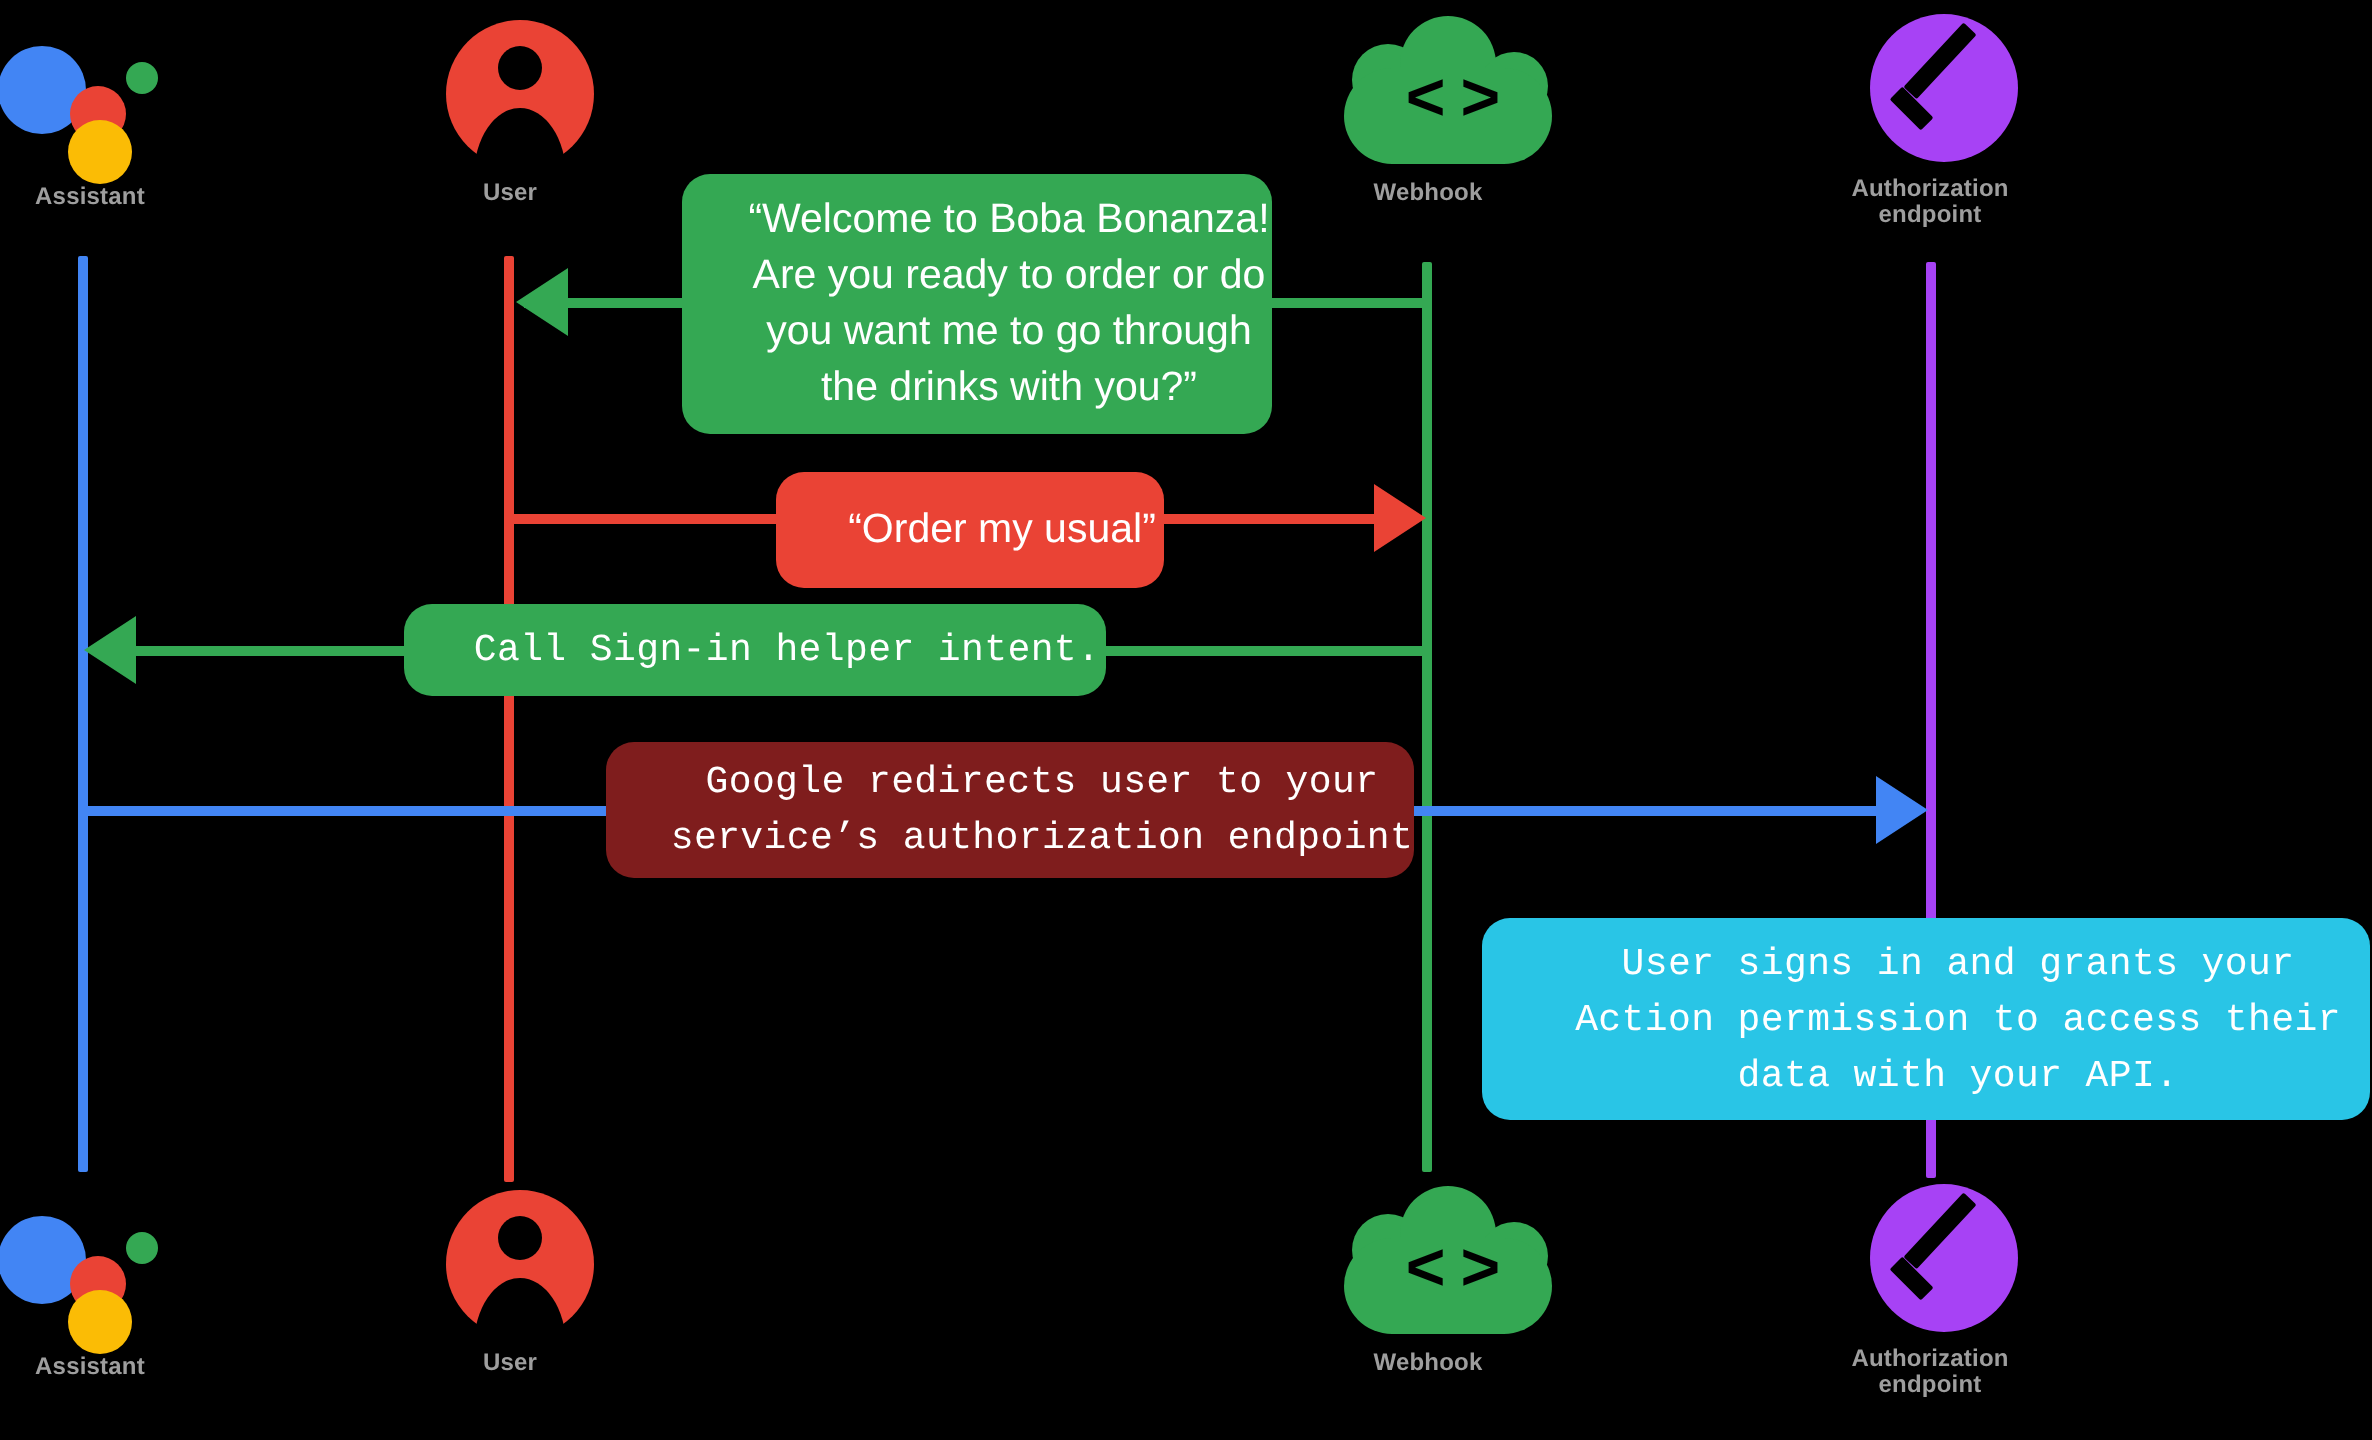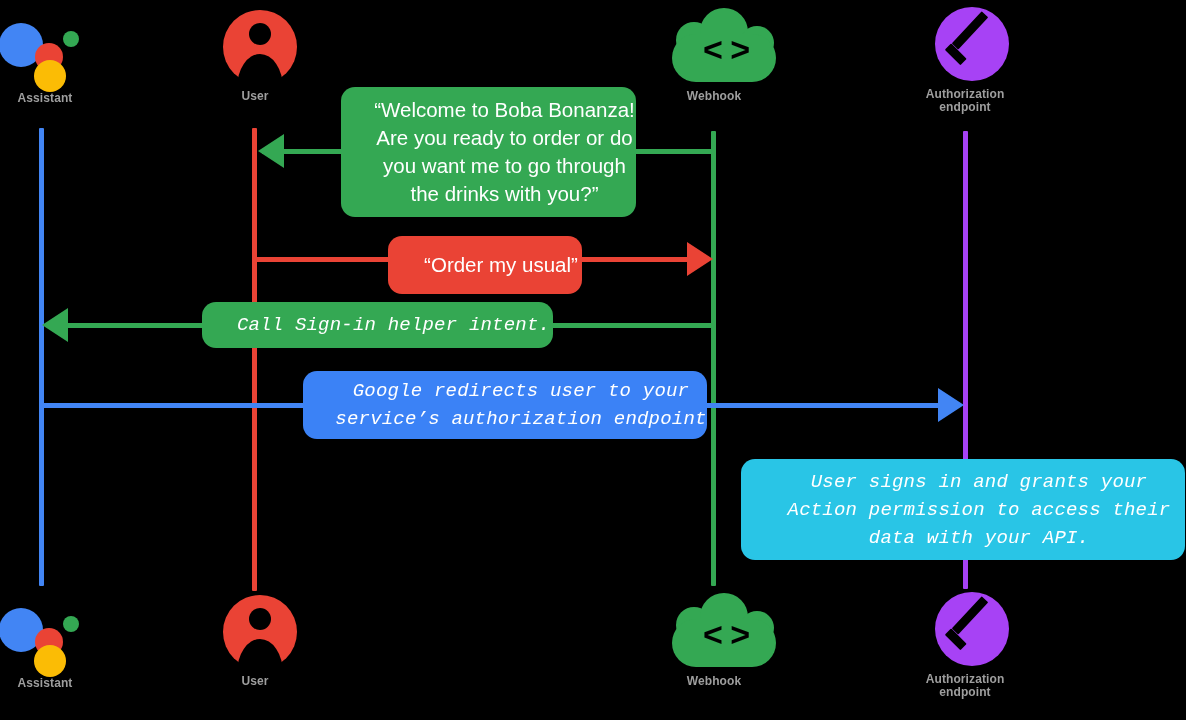--- a/index.html
+++ b/index.html
@@ -156,21 +156,20 @@
     z-index: 5;
     padding-left: 32px;
   }
   .bubble.sans {
     font-family: "Liberation Sans", sans-serif;
     font-size: 20.5px;
     line-height: 28px;
   }
   .bubble.mono {
     font-family: "Liberation Mono", "DejaVu Sans Mono", monospace;
-    font-style: italic;
     font-size: 19px;
     line-height: 28px;
     letter-spacing: 0.2px;
   }
 </style>
 </head>
 <body>
 
 <div id="canvas">
 
@@ -236,21 +235,21 @@
   </div>
 
   <div class="arrow-line" style="left:50px; top:323px; width:664px; background:#34A853;"></div>
   <div class="arrow-head left" style="left:42px; top:308px; color:#34A853;"></div>
   <div class="bubble mono" style="left:202px; top:302px; width:351px; height:46px; background:#34A853;">
     <span>Call Sign-in helper intent.</span>
   </div>
 
   <div class="arrow-line" style="left:41px; top:403px; width:899px; background:#4285F4;"></div>
   <div class="arrow-head right" style="left:938px; top:388px; color:#4285F4;"></div>
-  <div class="bubble mono" style="left:303px; top:371px; width:404px; height:68px; background:#3b82f6;">
+  <div class="bubble mono" style="left:303px; top:371px; width:404px; height:68px; background:#7f1d1d;">
     <span>Google redirects user to your
 service’s authorization endpoint</span>
   </div>
 
   <div class="bubble mono" style="left:741px; top:459px; width:444px; height:101px; background:#29C5E6;">
     <span>User signs in and grants your
 Action permission to access their
 data with your API.</span>
   </div>
 

